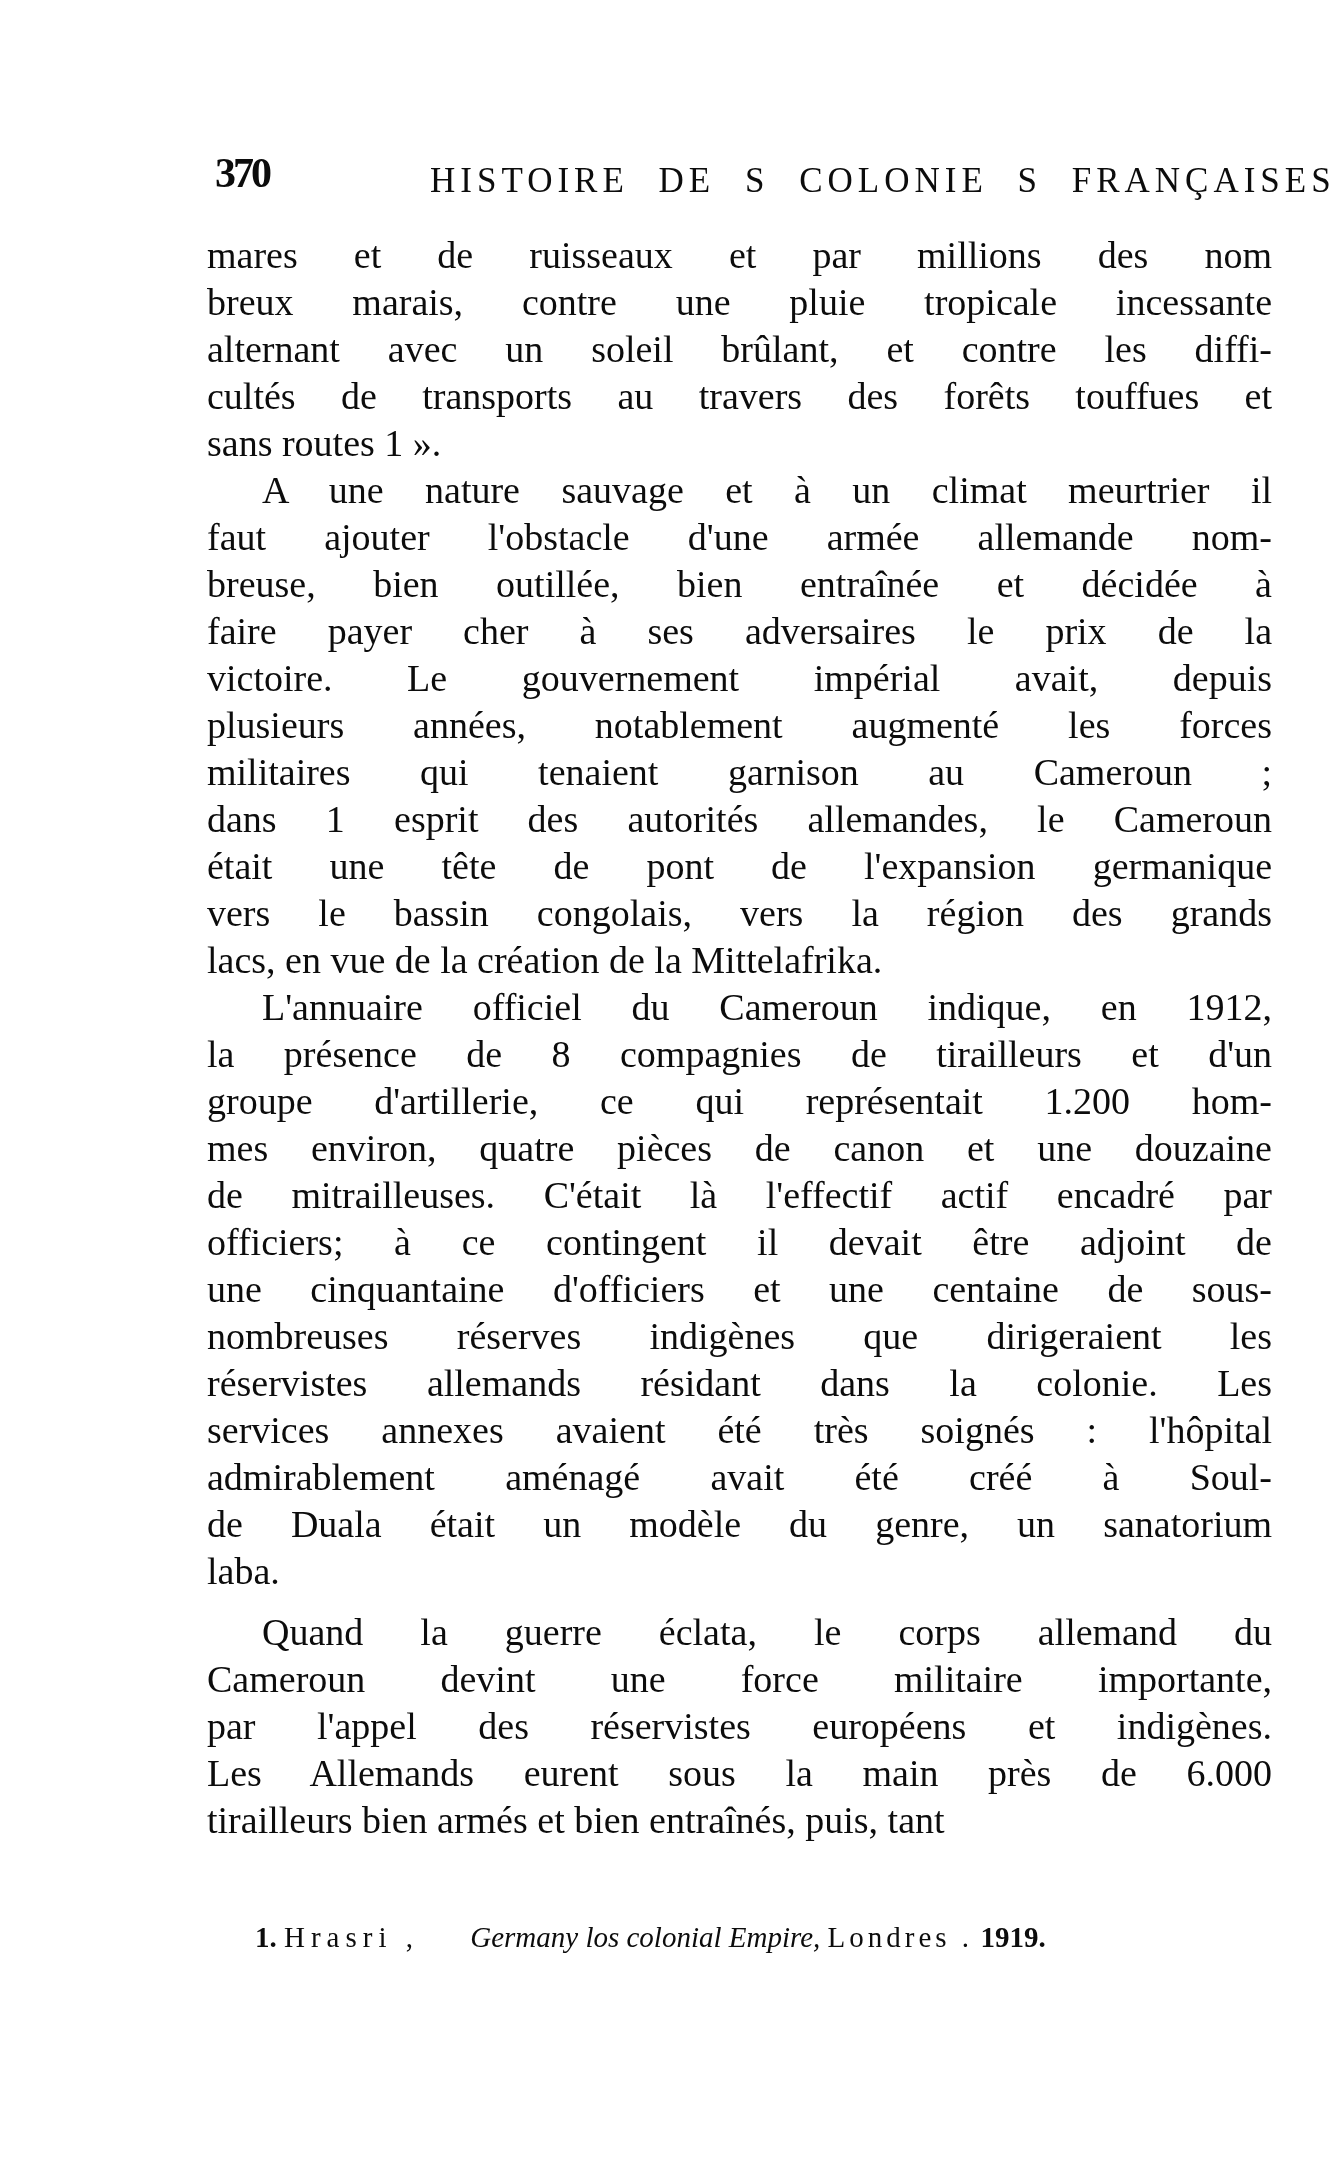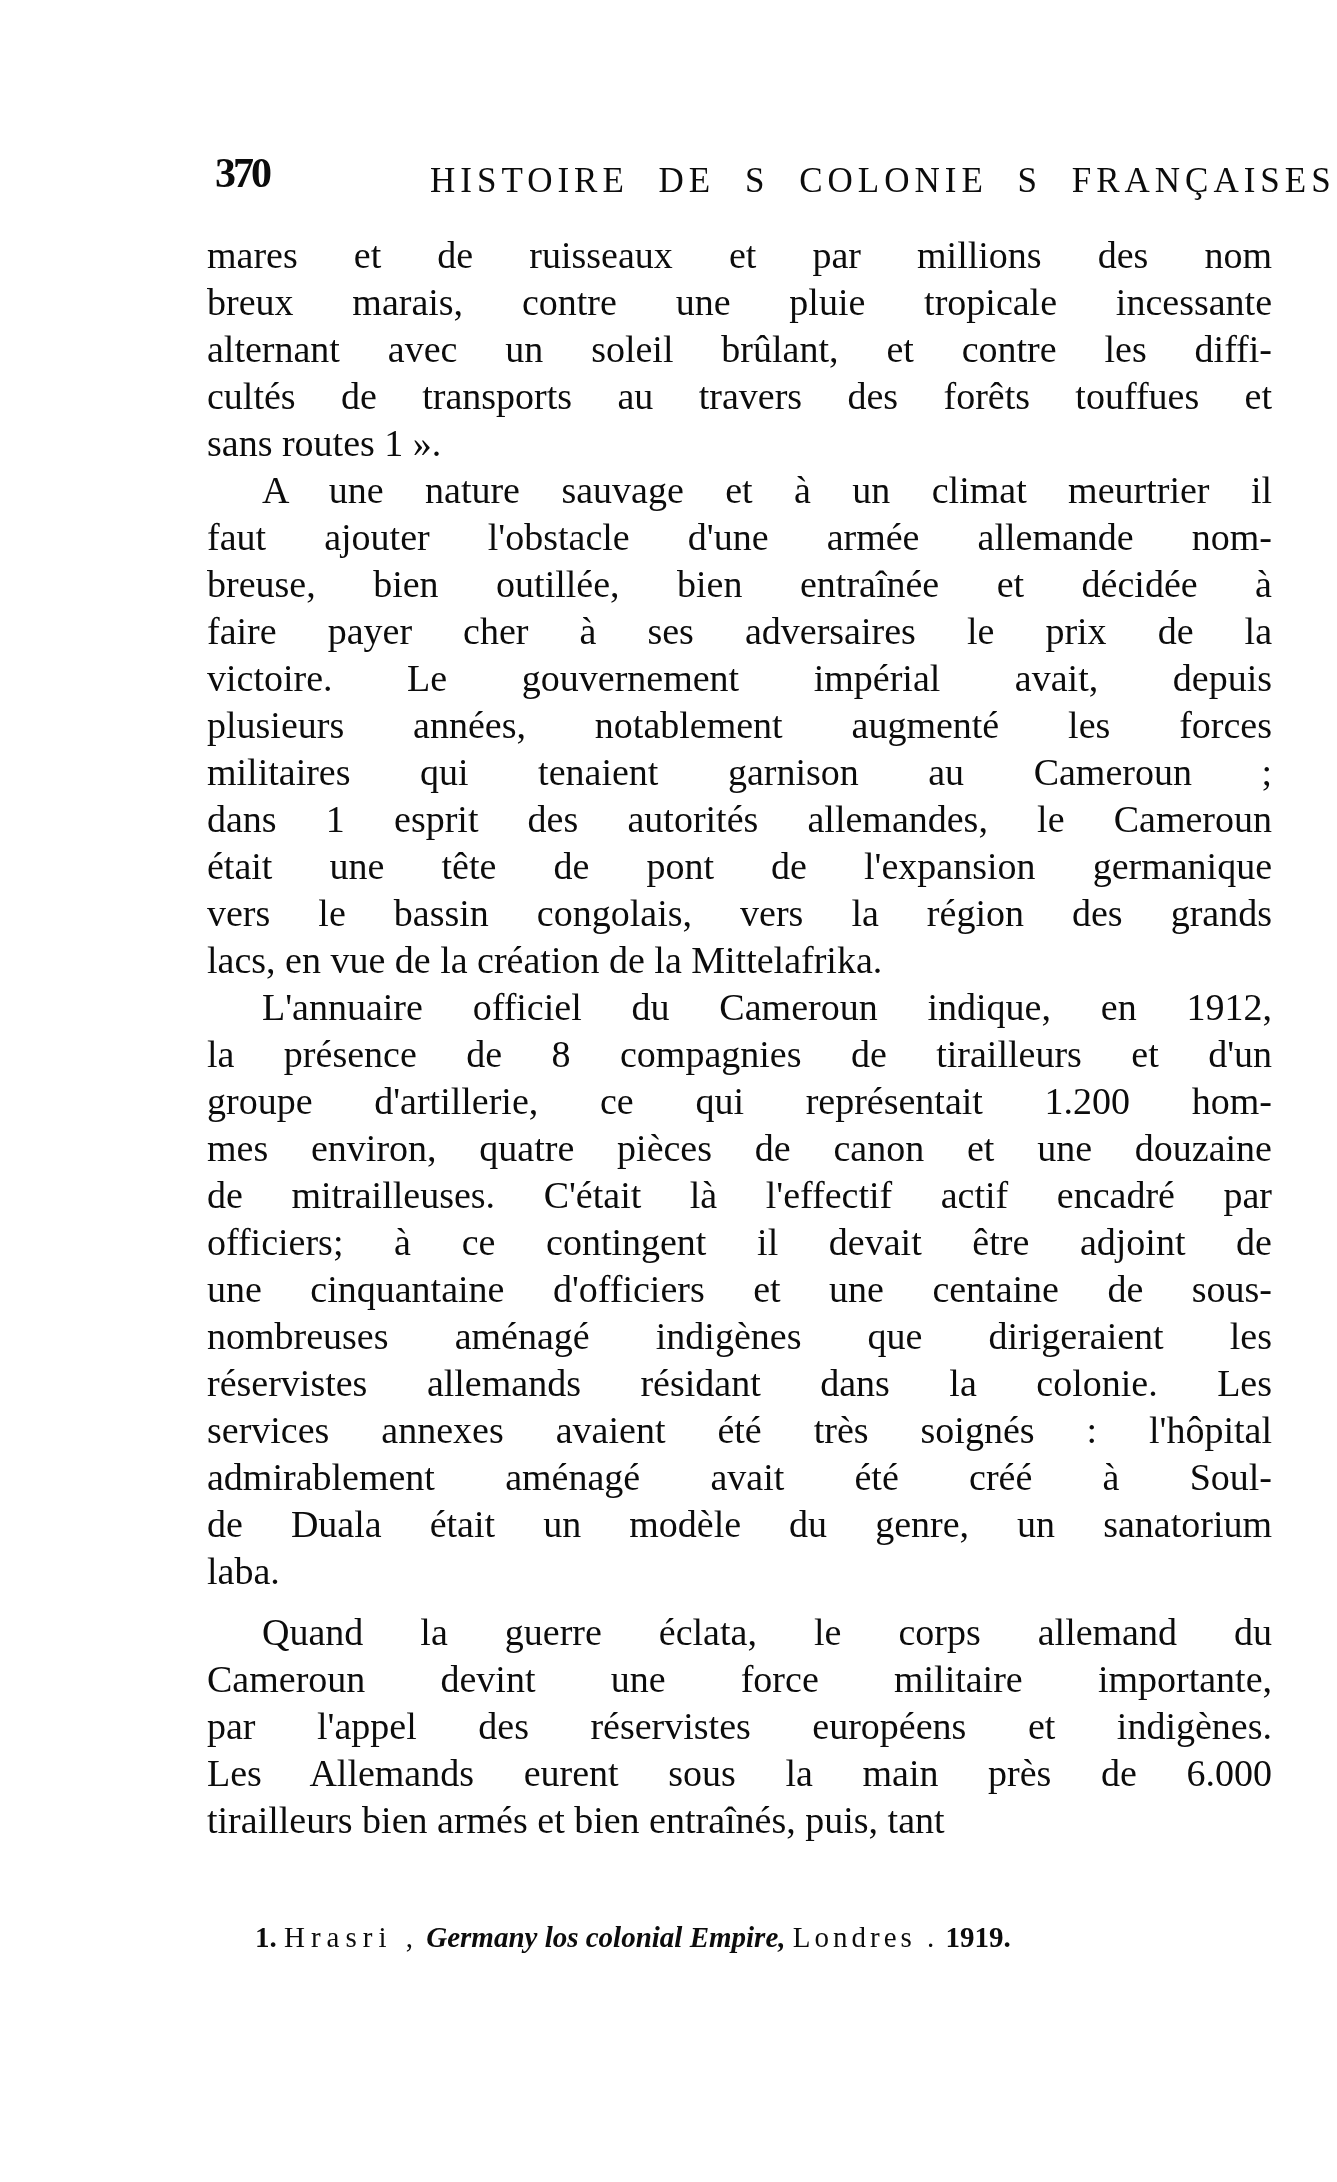--- a/index.html
+++ b/index.html
@@ -59,21 +59,21 @@
     position: absolute;
     left: 255px;
     top: 1920px;
     width: 900px;
     font-size: 29px;
     line-height: 1.2;
     white-space: nowrap;
   }
   .footnote .marker { font-weight: bold; }
   .footnote .author { letter-spacing: 6px; }
-  .footnote .title  { font-style: italic; font-weight: bold; }
+  .footnote .title  { font-style: italic; font-weight: normal; margin-left: 44px; }
   .footnote .loc    { letter-spacing: 4px; }
   .footnote .year   { font-weight: bold; }
 </style>
 </head>
 <body>
 
 <div class="page">
 
   <div class="page-number">370</div>
 
@@ -101,21 +101,21 @@
         <div class="line last">lacs, en vue de la création de la Mittelafrika.</div>
       </div>
       <div class="para">
         <div class="line first-indent">L'annuaire officiel du Cameroun indique, en 1912,</div>
         <div class="line">la présence de 8 compagnies de tirailleurs et d'un</div>
         <div class="line">groupe d'artillerie, ce qui représentait 1.200 hom-</div>
         <div class="line">mes environ, quatre pièces de canon et une douzaine</div>
         <div class="line">de mitrailleuses. C'était là l'effectif actif encadré par</div>
         <div class="line">officiers; à ce contingent il devait être adjoint de</div>
         <div class="line">une cinquantaine d'officiers et une centaine de sous-</div>
-        <div class="line">nombreuses aménagé indigènes que dirigeraient les</div>
+        <div class="line">nombreuses réserves indigènes que dirigeraient les</div>
         <div class="line">réservistes allemands résidant dans la colonie. Les</div>
         <div class="line">services annexes avaient été très soignés : l'hôpital</div>
         <div class="line">admirablement aménagé avait été créé à Soul-</div>
         <div class="line">de Duala était un modèle du genre, un sanatorium</div>
         <div class="line last">laba.</div>
       </div>
       <div class="para gap">
         <div class="line first-indent">Quand la guerre éclata, le corps allemand du</div>
         <div class="line">Cameroun devint une force militaire importante,</div>
         <div class="line">par l'appel des réservistes européens et indigènes.</div>

